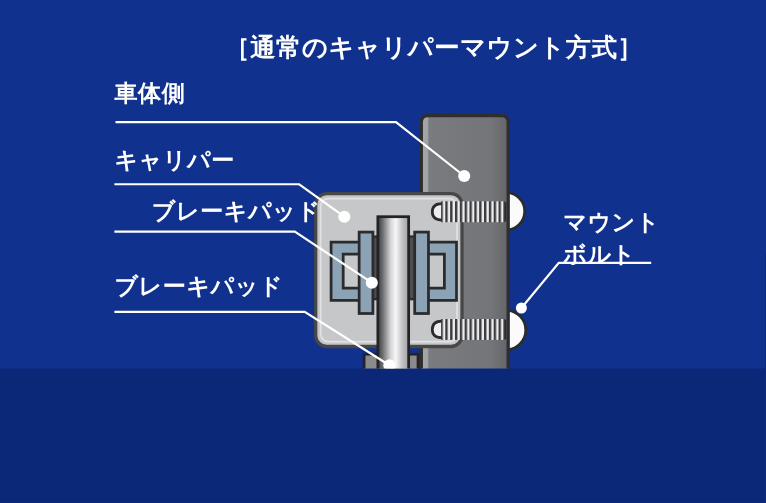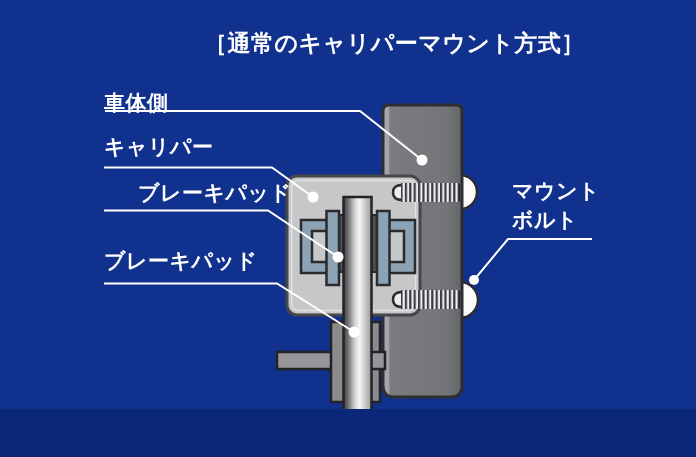--- a/index.html
+++ b/index.html
@@ -1,29 +1,29 @@
 <!DOCTYPE html>
 <html><head>
 <meta charset="utf-8">
 <style>
   html,body{margin:0;padding:0;background:#0b2878;}
   .stage{
-    position:relative;width:696px;height:409px;overflow:hidden;
+    position:relative;width:696px;height:335px;overflow:hidden;
     font-family:"Liberation Sans","DejaVu Sans",sans-serif;
   }
   .stage svg{position:absolute;left:0;top:0;}
   .lbl{
     position:absolute;color:#ffffff;font-weight:bold;font-size:21px;
     letter-spacing:.5px;white-space:nowrap;line-height:1.05;
   }
   .title{
     position:absolute;top:28px;left:204px;color:#ffffff;font-weight:bold;
     font-size:23px;letter-spacing:.5px;white-space:nowrap;
   }
-  .mount-lbl{line-height:29px;}
+  .mount-lbl{line-height:29px;margin-top:12px;}
   .mount-lbl span{display:block;}
 </style>
 </head>
 <body>
 
 <div class="stage">
 
   <svg width="696" height="457" viewBox="0 0 696 457">
     <defs>
       <linearGradient id="barGrad" x1="0" y1="0" x2="1" y2="0">
@@ -92,21 +92,21 @@
       <circle cx="422" cy="160" r="5.5"></circle>
       <circle cx="313" cy="197" r="5.5"></circle>
       <circle cx="338" cy="257" r="5.5"></circle>
       <circle cx="354" cy="332" r="5.5"></circle>
       <circle cx="474" cy="280" r="5"></circle>
     </g>
   </svg>
 
   <div class="title">［通常のキャリパーマウント方式］</div>
 
-  <div class="lbl" style="left:104px;top:92px;">車体側</div>
+  <div class="lbl" style="left:104px;top:75px;">車体側</div>
   <div class="lbl" style="left:104px;top:136px;text-align:center;">キャリパー</div>
   <div class="lbl" style="left:104px;top:182px;margin-left:34px;">ブレーキパッド</div>
   <div class="lbl" style="left:104px;top:250px;">ブレーキパッド</div>
 
   <div class="lbl mount-lbl" style="left:512px;top:176px;">
     <span>マウント</span>
     <span>ボルト</span>
   </div>
 
 </div>

